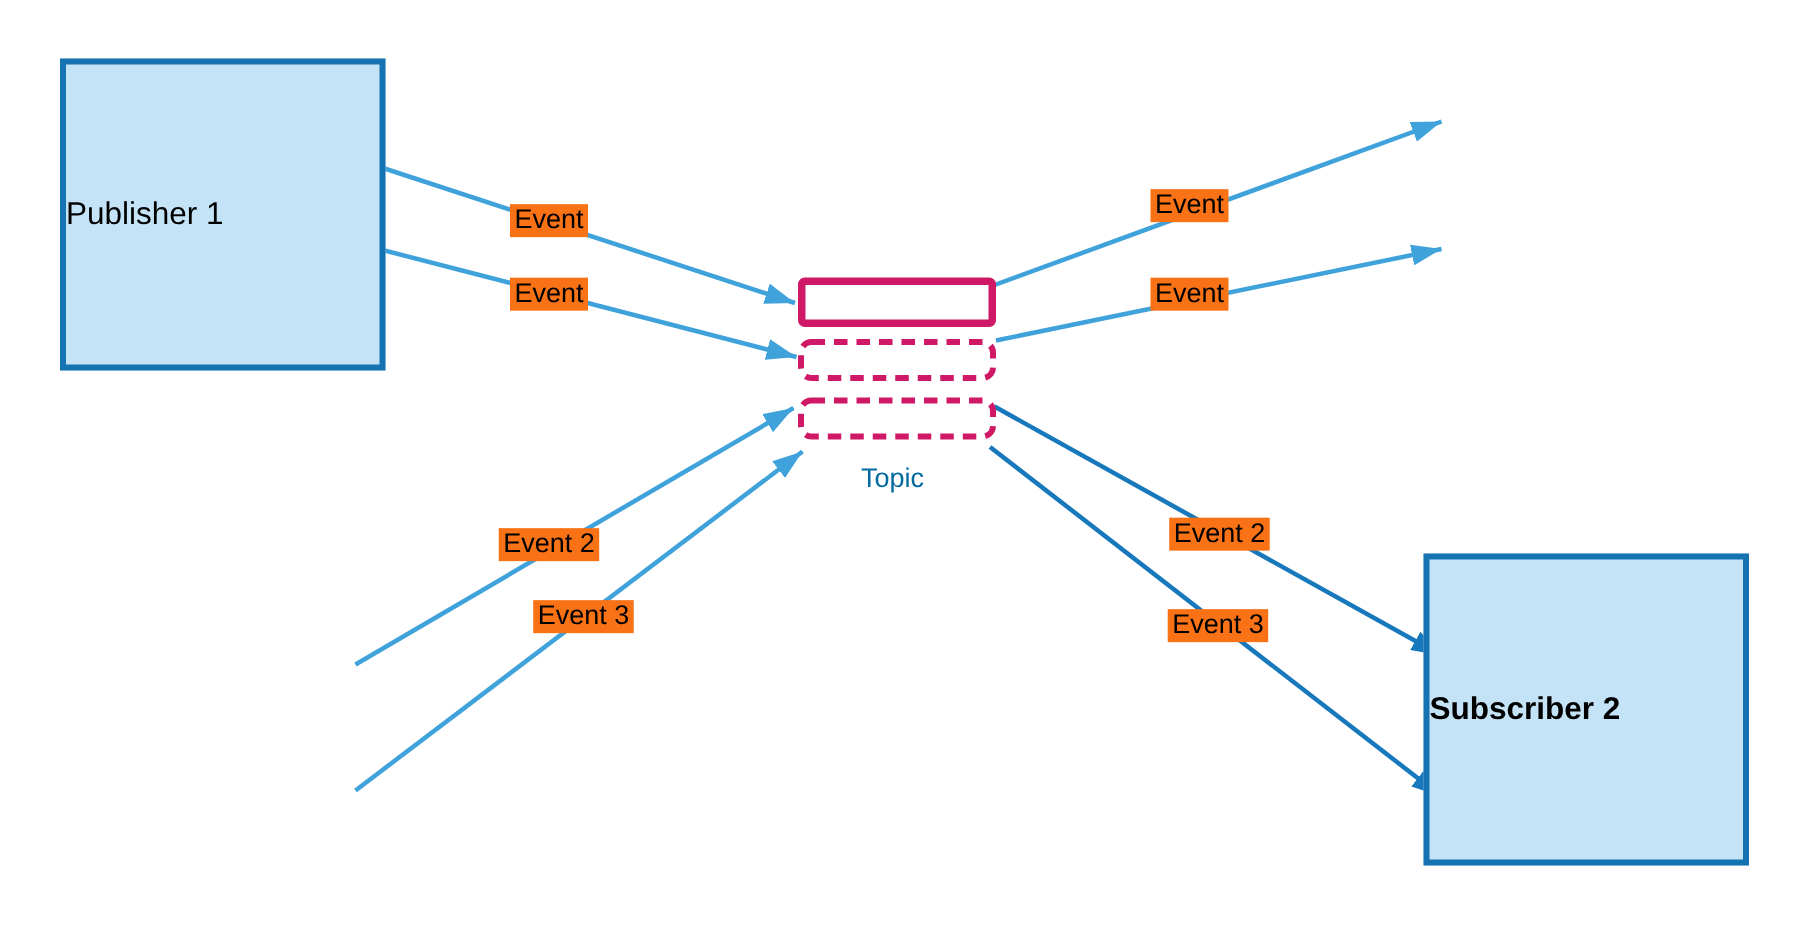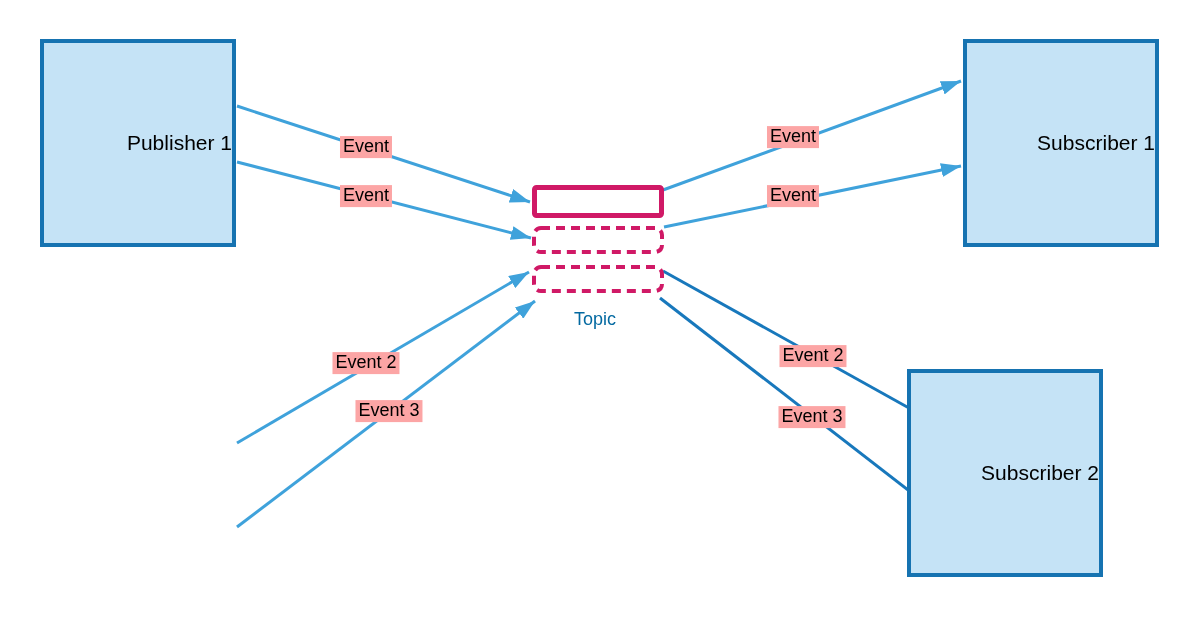--- a/index.html
+++ b/index.html
@@ -18,38 +18,38 @@
   .edges-layer {
     position: absolute;
     left: 0;
     top: 0;
     width: 1200px;
     height: 619px;
   }
   .node {
     position: absolute;
     box-sizing: border-box;
-    width: 196px;
+    width: 217px;
     height: 208px;
     background: #c5e3f6;
     border: 4px solid #1673b1;
     display: flex;
     align-items: center;
-    justify-content: flex-end;
+    justify-content: flex-start;
     font-size: 21px;
     color: #000000;
   }
   .node-publisher1 { left: 40px; top: 39px; }
   .node-publisher2 { left: 40px; top: 370px; }
   .node-subscriber1 { left: 963px; top: 39px; }
-  .node-subscriber2 { left: 907px; top: 369px; }
+  .node-subscriber2 { left: 949px; top: 369px; font-weight: bold; }
   .edge-label {
     position: absolute;
     transform: translate(-50%, -50%);
-    background: #fca5a5;
+    background: #f97316;
     padding: 1px 3px;
     font-size: 18px;
     color: #000000;
     white-space: nowrap;
     line-height: 1.1;
   }
   .topic-label {
     position: absolute;
     transform: translate(-50%, -50%);
     font-size: 18px;
@@ -85,23 +85,20 @@
     <line x1="660" y1="298" x2="961" y2="531" stroke="#1878BC" stroke-width="3" marker-end="url(#ah-dark)"></line>
 
     <rect x="534.5" y="187.5" width="127" height="28" rx="2" fill="#ffffff" stroke="#D01966" stroke-width="5"></rect>
     <rect x="534" y="228" width="128" height="24" rx="7" fill="none" stroke="#D01966" stroke-width="4" stroke-dasharray="9 6"></rect>
     <rect x="534" y="267" width="128" height="24" rx="7" fill="none" stroke="#D01966" stroke-width="4" stroke-dasharray="9 6"></rect>
   </svg>
 
   <div class="node node-publisher1">
     <span>Publisher 1</span>
   </div>
-  <div class="node node-subscriber1">
-    <span>Subscriber 1</span>
-  </div>
   <div class="node node-subscriber2">
     <span>Subscriber 2</span>
   </div>
 
   <div class="topic-label" style="left:595px; top:319px;">Topic</div>
 
   <div class="edge-label" style="left:366px; top:147px;">Event</div>
   <div class="edge-label" style="left:366px; top:196px;">Event</div>
   <div class="edge-label" style="left:366px; top:363px;">Event 2</div>
   <div class="edge-label" style="left:389px; top:411px;">Event 3</div>

